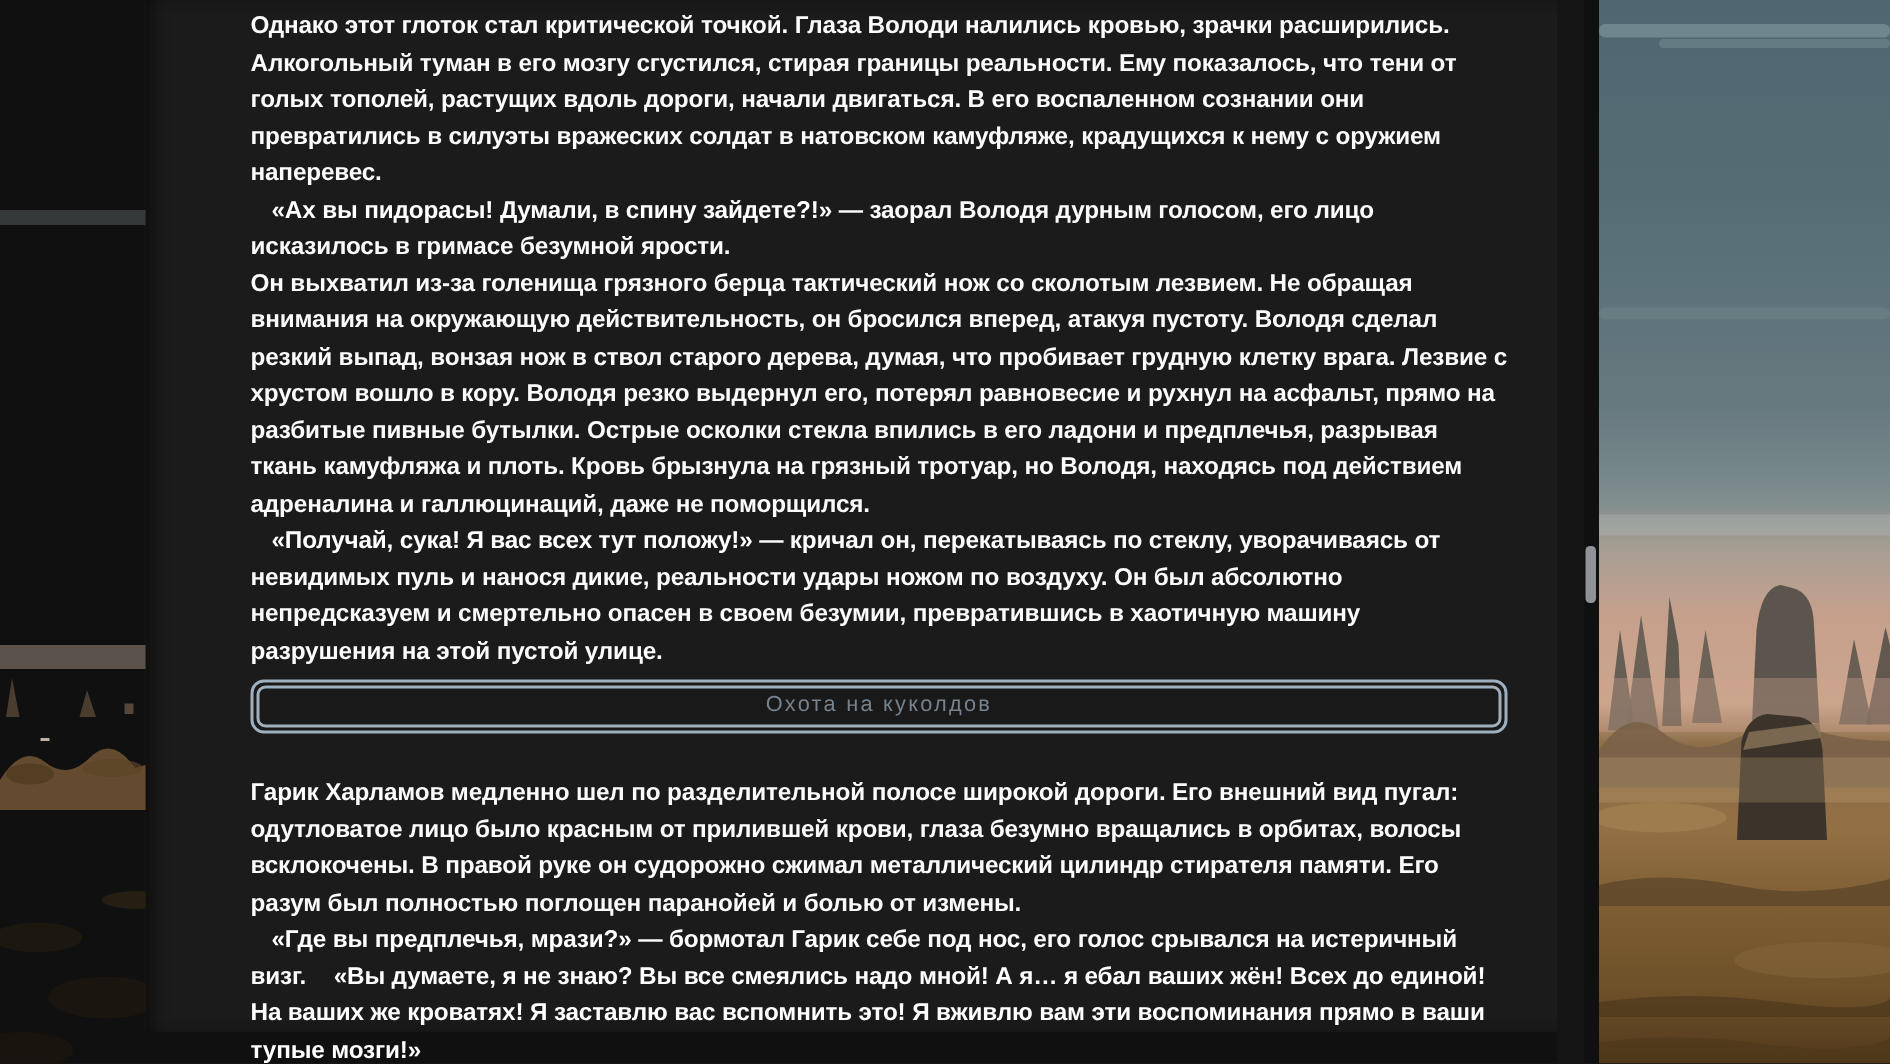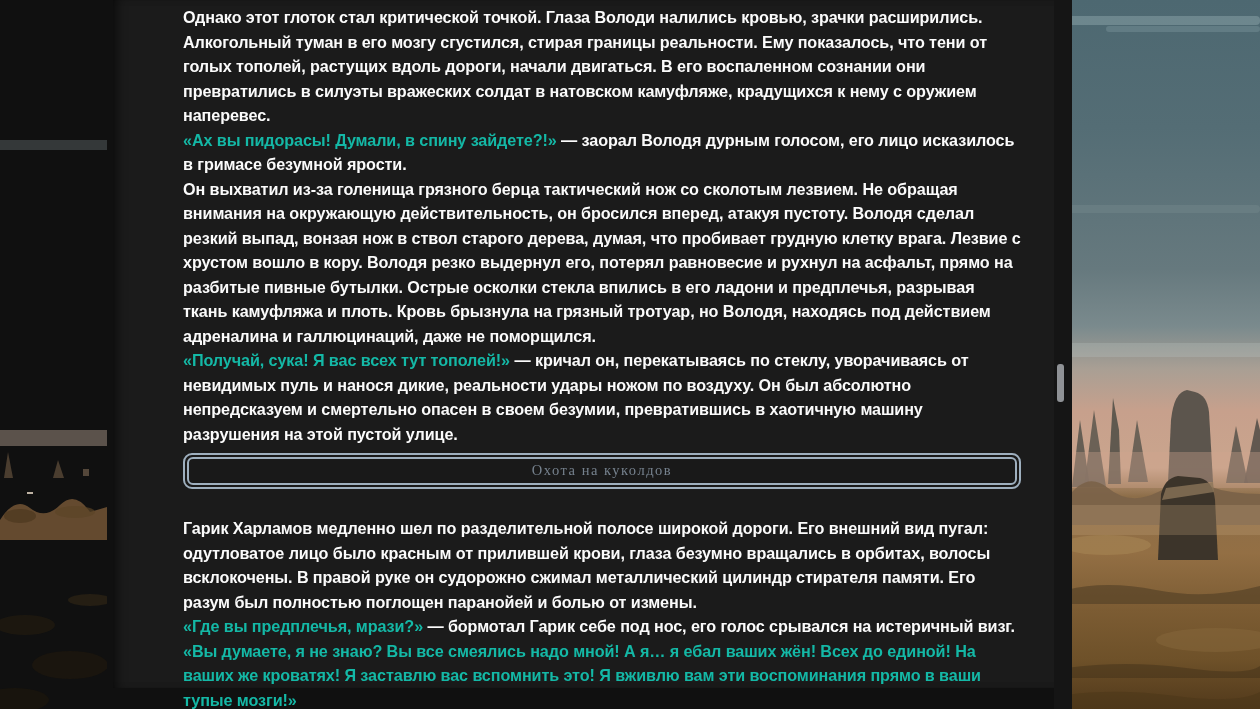--- a/index.html
+++ b/index.html
@@ -27,21 +27,21 @@
     background:linear-gradient(180deg,
       #4d6871 0%, #546d75 18%, #66797e 38%, #7a8a8d 46%,
       #a99f94 52%, #c7a08c 58%, #caa58d 66%,
       #8d6e49 70%, #936f44 78%, #7c5c33 86%,
       #6e5129 93%, #51391b 100%);
   }
   .bg-strip svg { position:absolute; left:0; top:0; }
 
   
   .panel {
-    position:absolute; left:113px; top:0; width:959px; height:688px;
+    position:absolute; left:97px; top:0; width:959px; height:688px;
     background:#1b1b1b;
     box-shadow: inset 10px 0 14px -10px rgba(0,0,0,.9),
                 inset -10px 0 14px -10px rgba(0,0,0,.9);
   }
   .scroll-track {
     position:absolute; right:0; top:0; width:18px; height:709px;
     background:#151515;
   }
   .scroll-thumb {
     position:absolute; left:1057px; top:364px; width:7px; height:38px;
@@ -53,38 +53,38 @@
     position:absolute; left:70px; top:5px; width:838px;
     color:#fbfbfb;
   }
   .content p {
     margin:0;
     font-size:16.2px; line-height:24.5px;
     font-weight:600; letter-spacing:-0.1px;
     color:#fbfbfb;
   }
   .p-spaced { margin-top:7px !important; }
-  .seg-red { color:#14b8a6; font-weight:700; }
+  .seg-red { color:#ffffff; font-weight:700;margin-left:14px; }
 
   
   .chapter-separator {
     margin:7px 0 27px 0;
     border:2px solid #9eafbe;
     border-radius:9px;
     padding:2px;
     background:#191919;
   }
   .chapter-separator-inner {
     border:2px solid #9eafbe;
     border-radius:6px;
     text-align:center;
     padding:2px 0 4px 0;
   }
   .chapter-separator-label {
-    font-family:Liberation Serif, serif;
+    font-family:Liberation Sans, sans-serif;
     font-size:14.5px;
     letter-spacing:1.5px;
     color:#76828e;
     font-weight:400;
   }
 </style>
 </head>
 <body>
 
 <div class="bg-strip bg-left">
@@ -140,21 +140,21 @@
   <div class="scroll-track"></div>
 
   <div class="content">
 
     <p><span>Однако этот глоток стал критической точкой. Глаза Володи налились кровью, зрачки расширились. Алкогольный туман в его мозгу сгустился, стирая границы реальности. Ему показалось, что тени от голых тополей, растущих вдоль дороги, начали двигаться. В его воспаленном сознании они превратились в силуэты вражеских солдат в натовском камуфляже, крадущихся к нему с оружием наперевес.</span></p>
 
     <p><span class="seg-red">«Ах вы пидорасы! Думали, в спину зайдете?!»</span><span> — заорал Володя дурным голосом, его лицо исказилось в гримасе безумной ярости.</span></p>
 
     <p><span>Он выхватил из-за голенища грязного берца тактический нож со сколотым лезвием. Не обращая внимания на окружающую действительность, он бросился вперед, атакуя пустоту. Володя сделал резкий выпад, вонзая нож в ствол старого дерева, думая, что пробивает грудную клетку врага. Лезвие с хрустом вошло в кору. Володя резко выдернул его, потерял равновесие и рухнул на асфальт, прямо на разбитые пивные бутылки. Острые осколки стекла впились в его ладони и предплечья, разрывая ткань камуфляжа и плоть. Кровь брызнула на грязный тротуар, но Володя, находясь под действием адреналина и галлюцинаций, даже не поморщился.</span></p>
 
-    <p><span class="seg-red">«Получай, сука! Я вас всех тут тополей!»</span><span> — кричал он, перекатываясь по стеклу, уворачиваясь от невидимых пуль и нанося дикие, реальности удары ножом по воздуху. Он был абсолютно непредсказуем и смертельно опасен в своем безумии, превратившись в хаотичную машину разрушения на этой пустой улице.</span></p>
+    <p><span class="seg-red">«Получай, сука! Я вас всех тут положу!»</span><span> — кричал он, перекатываясь по стеклу, уворачиваясь от невидимых пуль и нанося дикие, реальности удары ножом по воздуху. Он был абсолютно непредсказуем и смертельно опасен в своем безумии, превратившись в хаотичную машину разрушения на этой пустой улице.</span></p>
 
 
     <div class="chapter-separator">
       <div class="chapter-separator-inner">
         <span class="chapter-separator-label">Охота на куколдов</span>
       </div>
     </div>
 
     <p><span>Гарик Харламов медленно шел по разделительной полосе широкой дороги. Его внешний вид пугал: одутловатое лицо было красным от прилившей крови, глаза безумно вращались в орбитах, волосы всклокочены. В правой руке он судорожно сжимал металлический цилиндр стирателя памяти. Его разум был полностью поглощен паранойей и болью от измены.</span></p>
 

